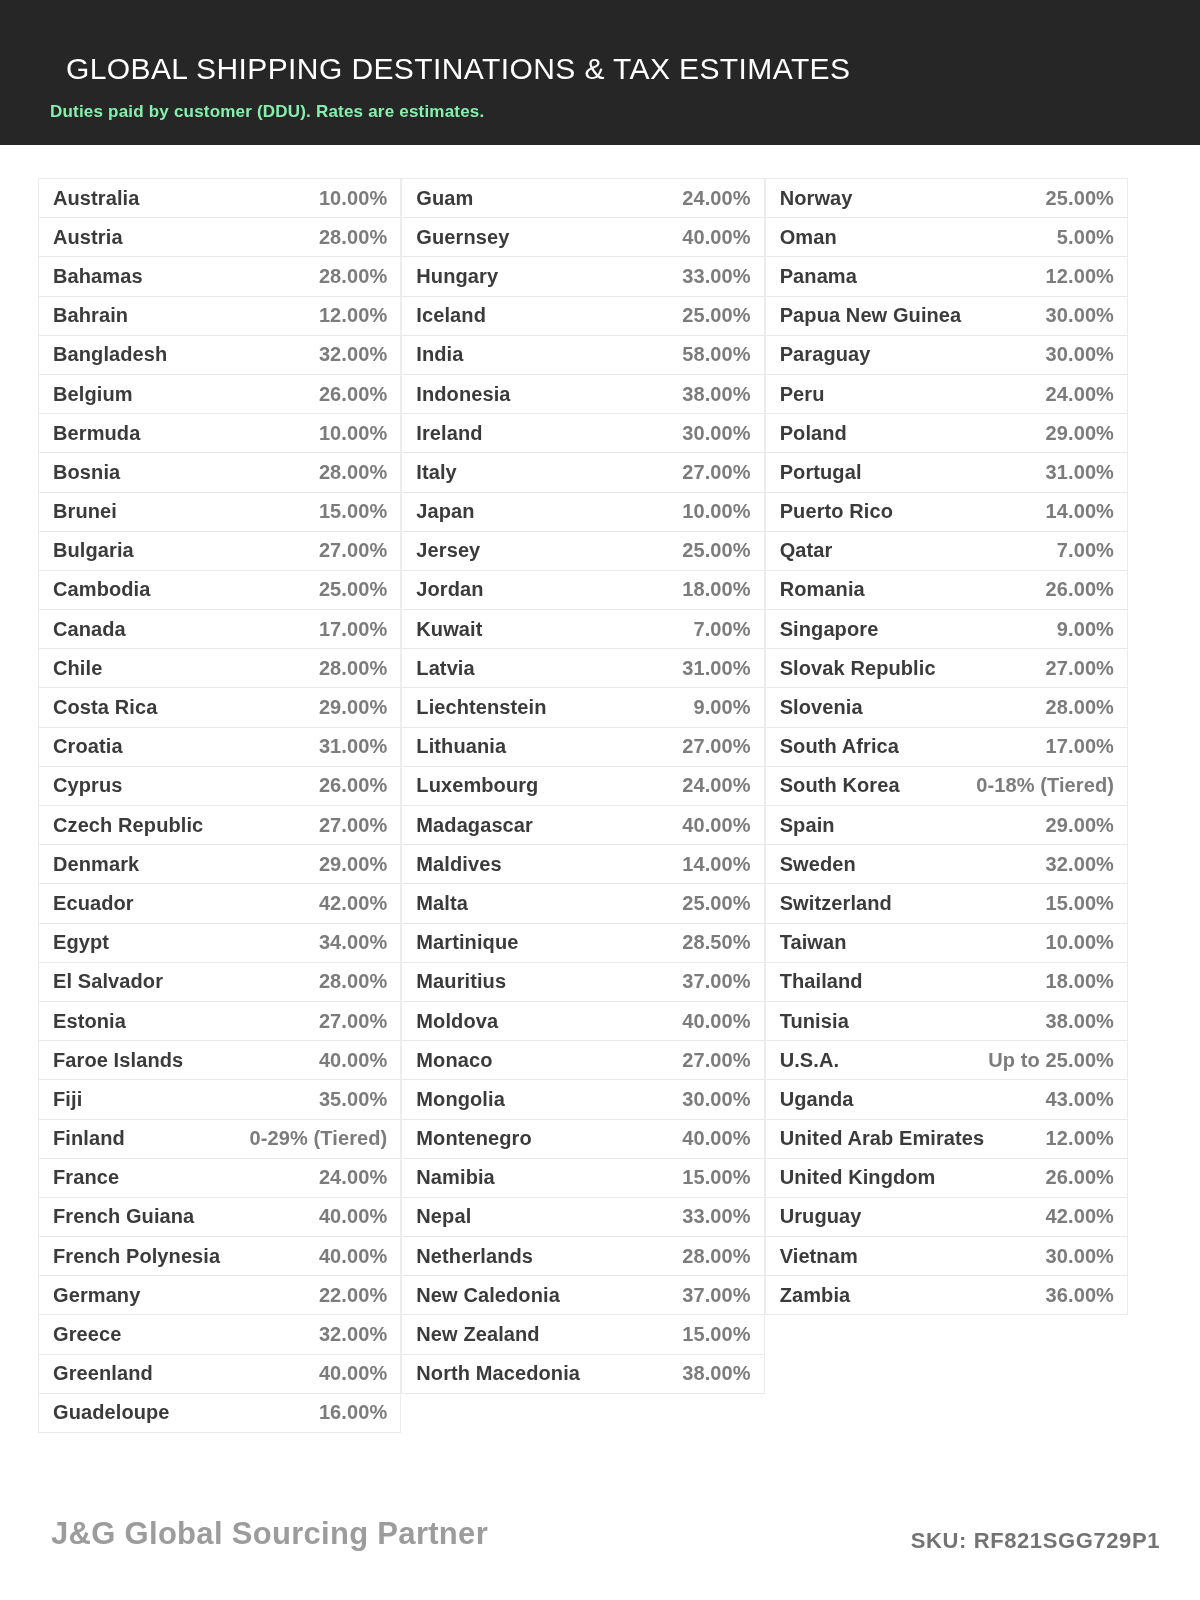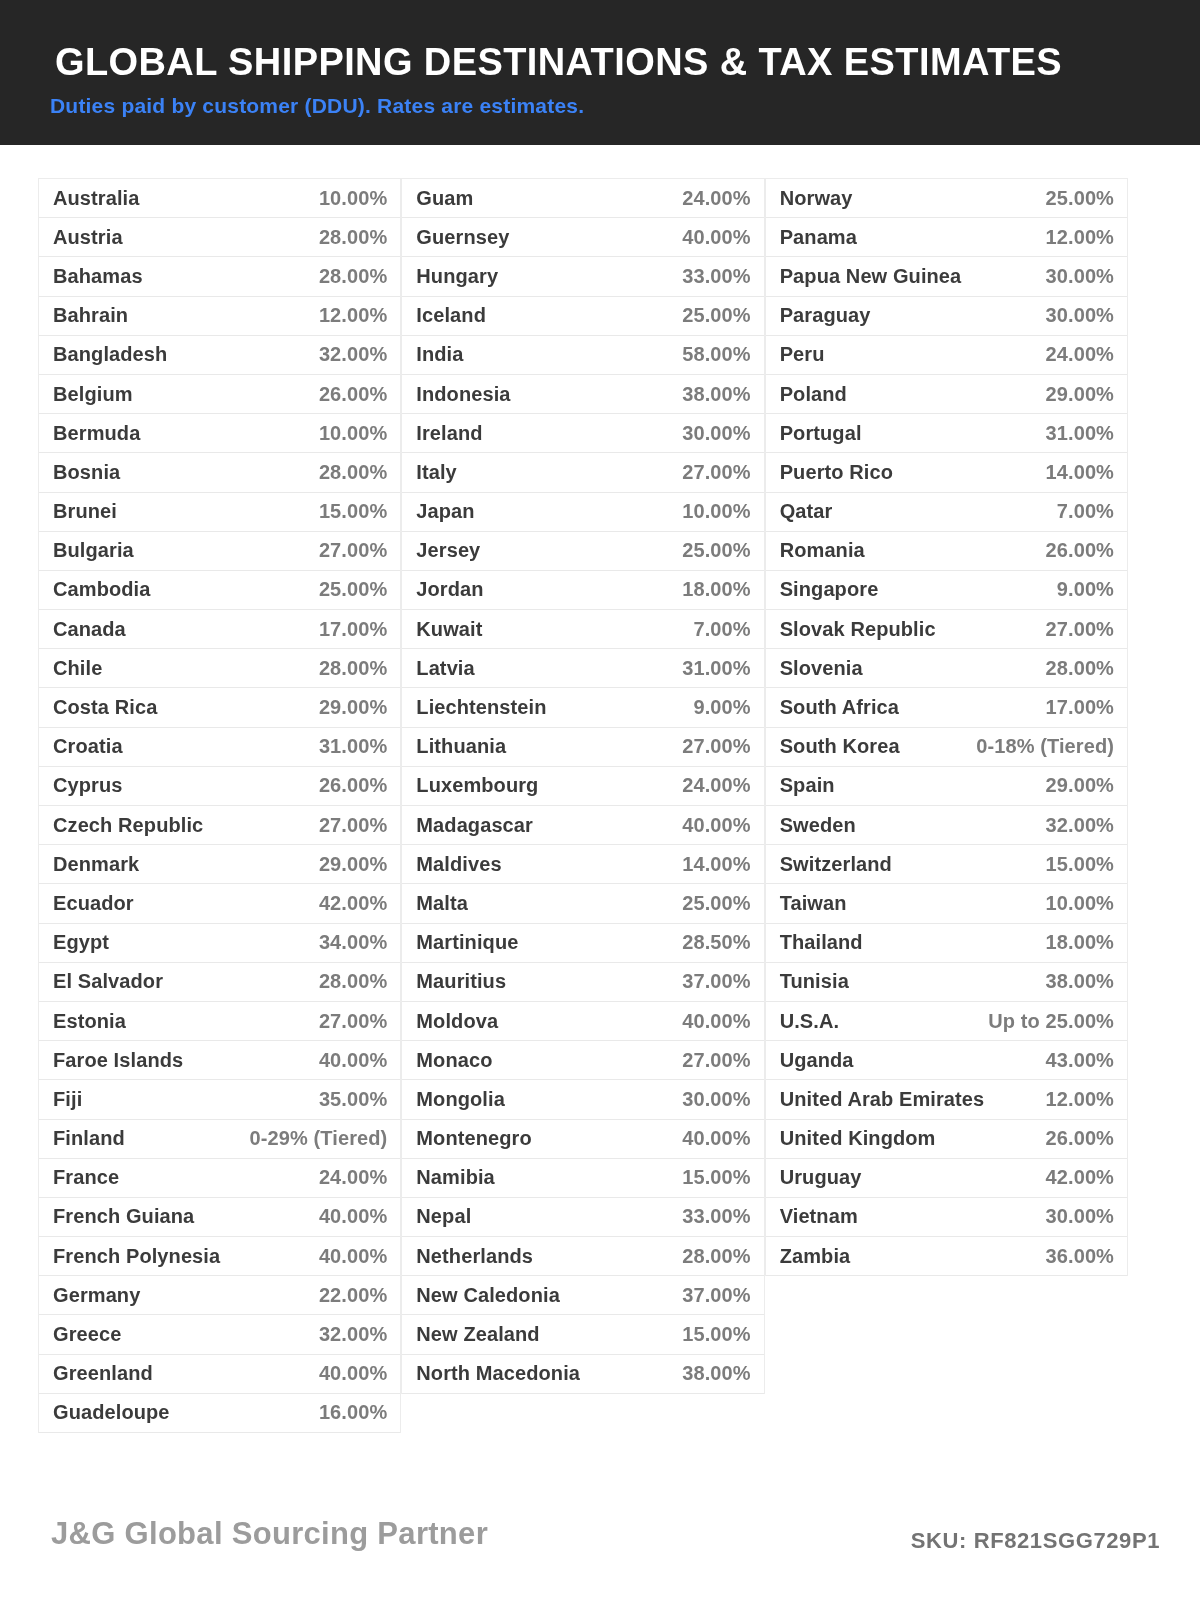--- a/index.html
+++ b/index.html
@@ -10,25 +10,25 @@
     -webkit-font-smoothing:antialiased;
   }
   
   .header{
     box-sizing:border-box;
     height:145px;width:1200px;
     background:#262626;
     padding:36px 50px 0 50px;
   }
   .header .title{
-    color:#ffffff;font-weight:bold;font-size:38px;line-height:1.12;
-    letter-spacing:0.4px;white-space:nowrap;margin:5px;
+    color:#ffffff;font-weight:normal;font-size:30px;line-height:1.12;
+    letter-spacing:0.4px;white-space:nowrap;margin:16px;
   }
   .header .subtitle{
-    color:#3b82f6;font-weight:bold;font-size:21px;line-height:1.2;
+    color:#86efac;font-weight:bold;font-size:17px;line-height:1.2;
     margin-top:9px;letter-spacing:0.2px;
   }
   
   .grid{
     display:grid;
     grid-template-columns:repeat(3,1fr);
     padding:33px 72px 0 38px;
     align-items:start;
   }
   .col{
@@ -326,20 +326,24 @@
         <span class="country">North Macedonia</span>
         <span class="rate">38.00%</span>
       </div>
     </div>
   <div class="col">
       <div class="row">
         <span class="country">Norway</span>
         <span class="rate">25.00%</span>
       </div>
       <div class="row">
+        <span class="country">Oman</span>
+        <span class="rate">5.00%</span>
+      </div>
+      <div class="row">
         <span class="country">Panama</span>
         <span class="rate">12.00%</span>
       </div>
       <div class="row">
         <span class="country">Papua New Guinea</span>
         <span class="rate">30.00%</span>
       </div>
       <div class="row">
         <span class="country">Paraguay</span>
         <span class="rate">30.00%</span>

